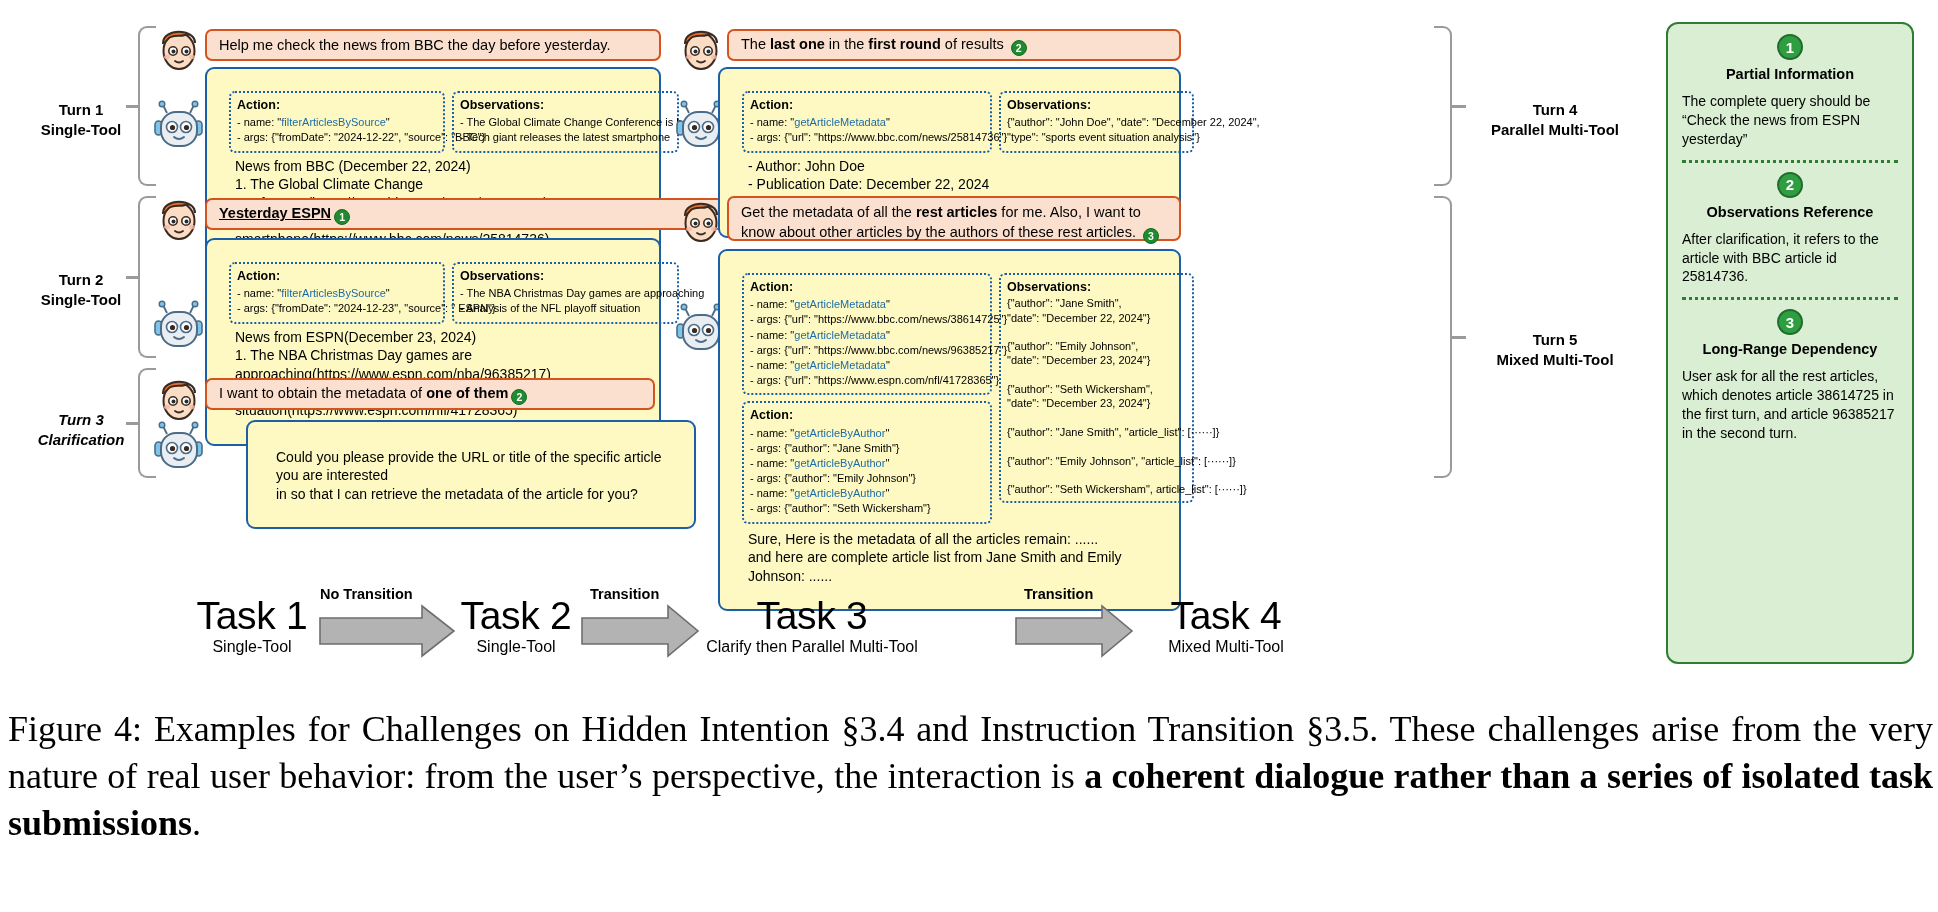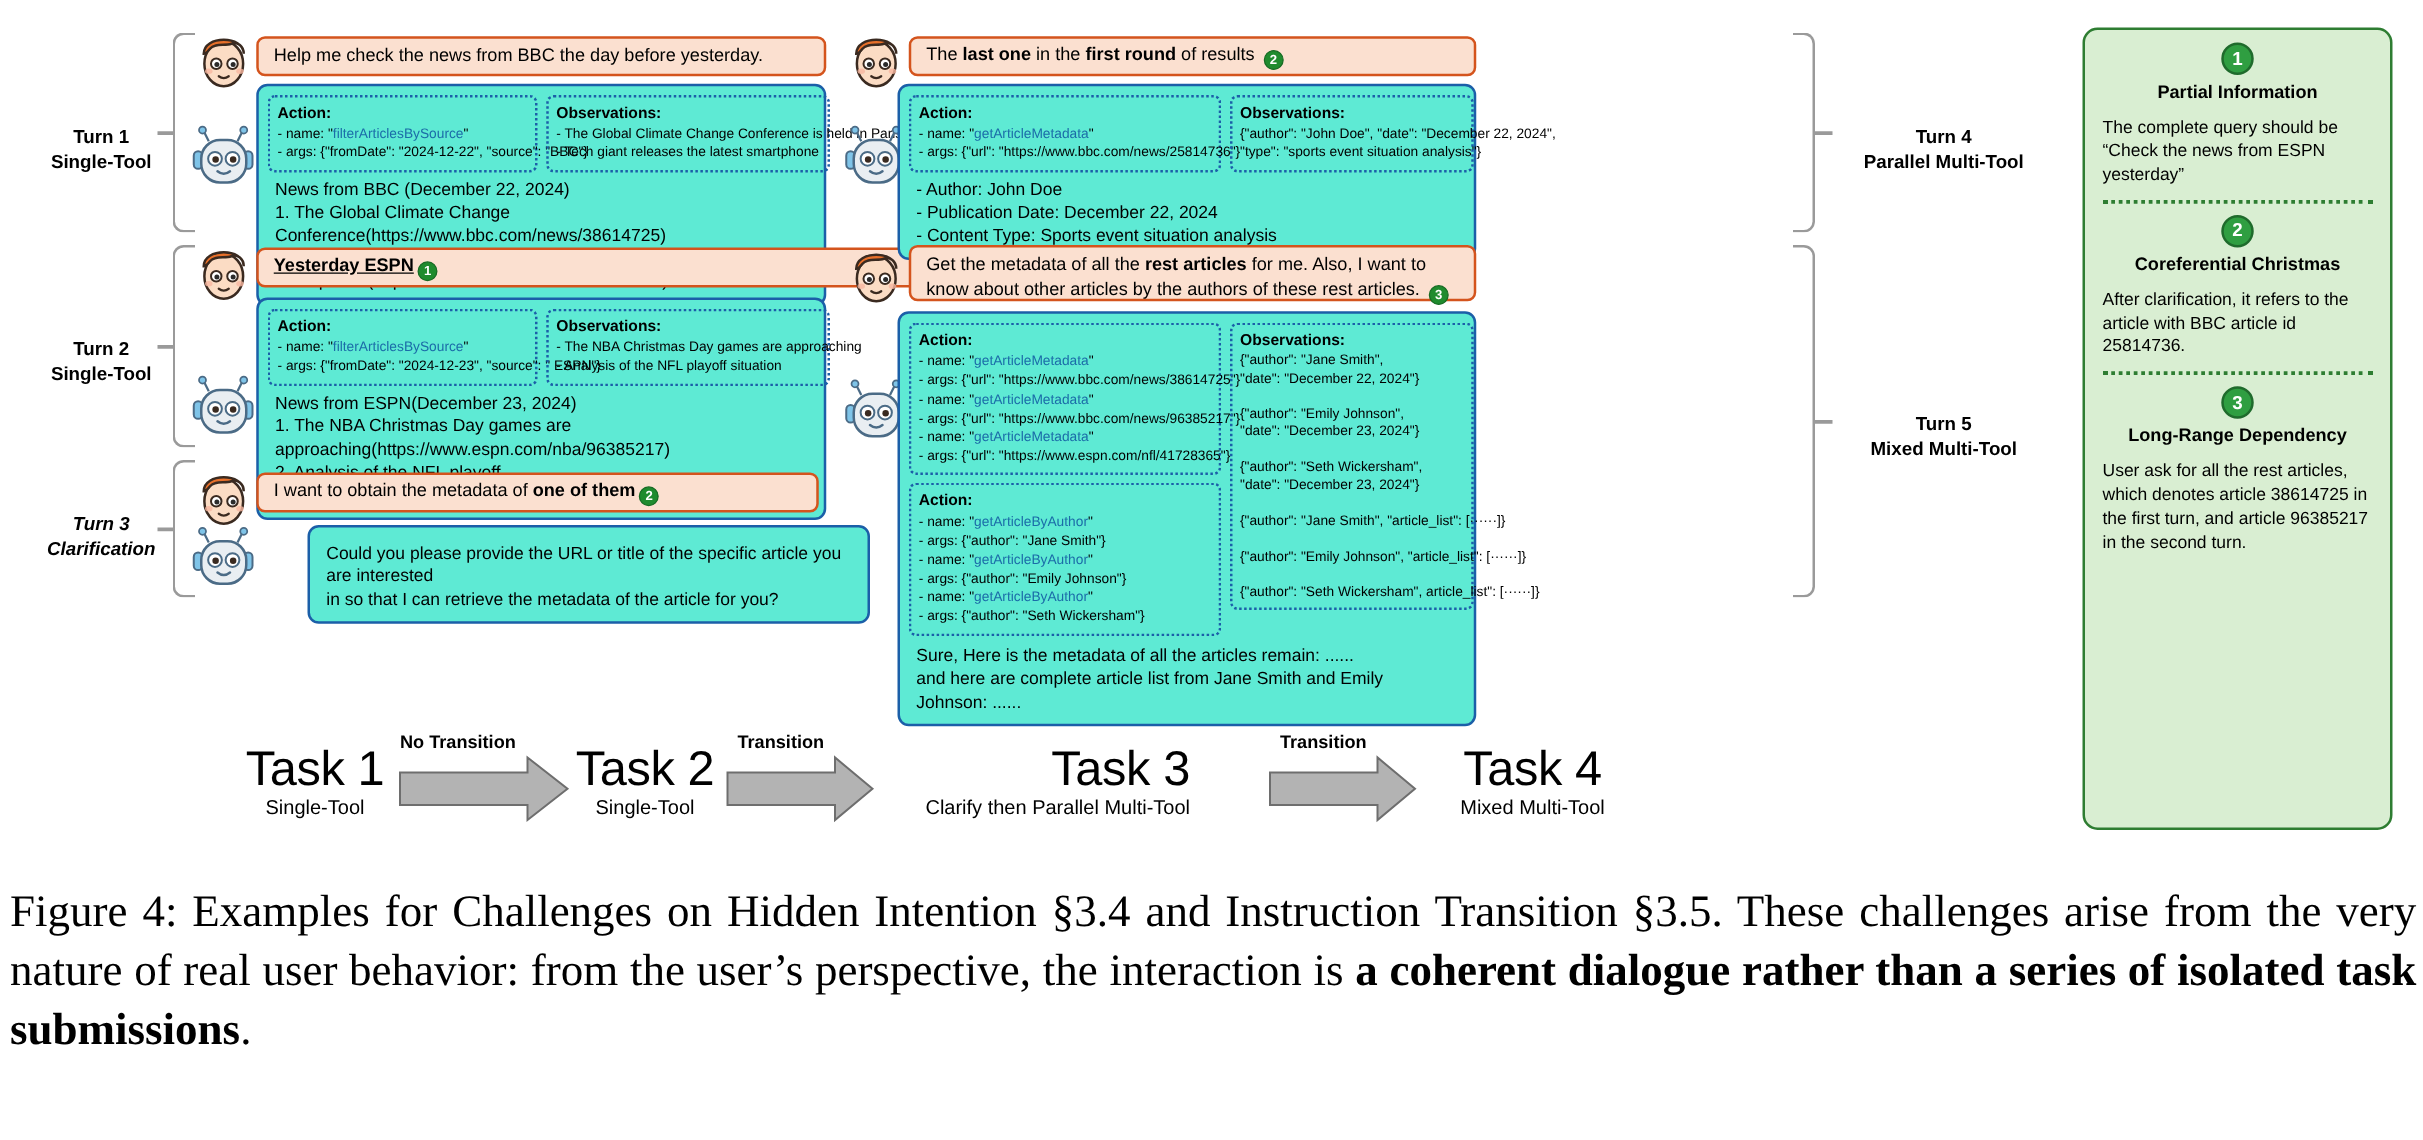--- a/index.html
+++ b/index.html
@@ -57,24 +57,24 @@
     border: 2.5px solid #d4541d;
     border-radius: 7px;
     padding: 8px 12px;
     font-size: 14.5px;
     line-height: 1.45;
     display: flex;
     align-items: center;
   }
   .bot-bubble {
     position: absolute;
-    background: #5eead4;
+    background: #fef9c3;
     border: 2.5px solid #1b5fa8;
     border-radius: 9px;
-    padding: 7px;
+    padding: 22px;
   }
   .bot-text {
     font-size: 14px;
     line-height: 1.32;
     padding: 4px 6px 2px 6px;
     white-space: pre-line;
   }
 
   .tool-row { display: flex; gap: 7px; align-items: stretch; }
   .tool-box {
@@ -413,21 +413,21 @@
     <div>
       <div class="gp-badge">1</div>
       <div class="gp-title">Partial Information</div>
       <div class="gp-body">
         <p>The complete query should be “Check the news from ESPN yesterday”</p>
       </div>
     </div>
     <div class="gp-sep"></div>
     <div>
       <div class="gp-badge">2</div>
-      <div class="gp-title">Coreferential Christmas</div>
+      <div class="gp-title">Observations Reference</div>
       <div class="gp-body">
         <p>After clarification, it refers to the article with BBC article id 25814736.</p>
       </div>
     </div>
     <div class="gp-sep"></div>
     <div>
       <div class="gp-badge">3</div>
       <div class="gp-title">Long-Range Dependency</div>
       <div class="gp-body">
         <p>User ask for all the rest articles, which denotes article 38614725 in the first turn, and article 96385217 in the second turn.</p>
@@ -453,21 +453,21 @@
       <div class="t2">Single-Tool</div>
     </div>
 
     <div class="arrow-wrap" style="left:580px; top:14px;">
       <svg width="120" height="54" viewBox="0 0 120 54">
         <path d="M2 14 L88 14 L88 2 L118 27 L88 52 L88 40 L2 40 Z" fill="#b3b3b3" stroke="#6e6e6e" stroke-width="1.6"></path>
       </svg>
     </div>
     <div class="arrow-label" style="left:590px; top:-4px;">Transition</div>
 
-    <div class="task" style="left:672px; top:6px; width:280px;text-align:right;">
+    <div class="task" style="left:672px; top:6px; width:280px;">
       <div class="t1">Task 3</div>
       <div class="t2">Clarify then Parallel Multi-Tool</div>
     </div>
 
     <div class="arrow-wrap" style="left:1014px; top:14px;">
       <svg width="120" height="54" viewBox="0 0 120 54">
         <path d="M2 14 L88 14 L88 2 L118 27 L88 52 L88 40 L2 40 Z" fill="#b3b3b3" stroke="#6e6e6e" stroke-width="1.6"></path>
       </svg>
     </div>
     <div class="arrow-label" style="left:1024px; top:-4px;">Transition</div>

